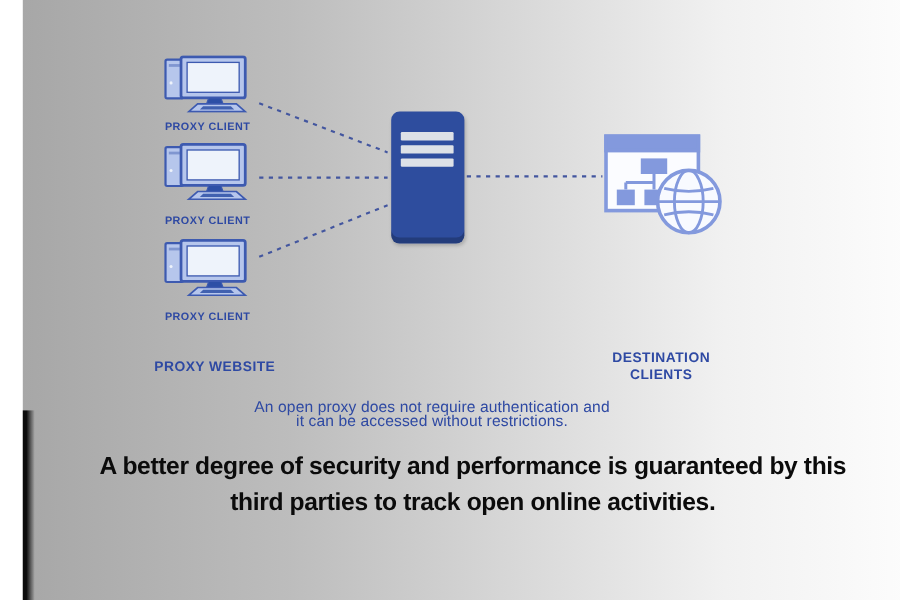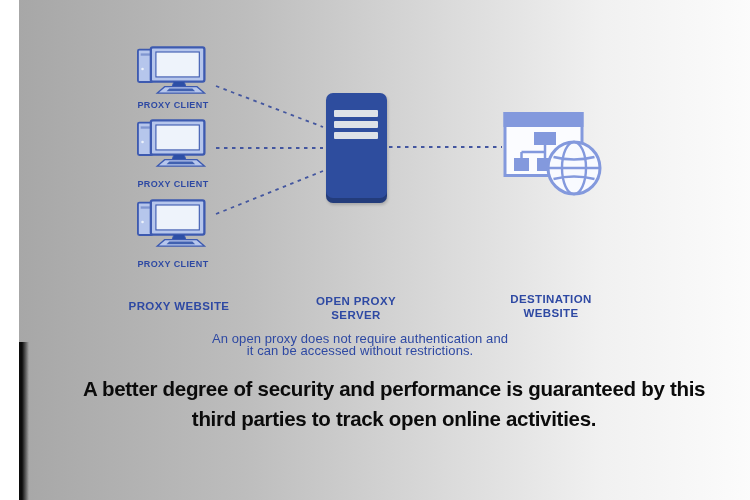--- a/index.html
+++ b/index.html
@@ -134,22 +134,21 @@
     <rect x="31" y="21" width="22" height="13" fill="#8399dd"></rect>
     <path d="M42,34 V47 M18.5,41 H42 M18.5,41 V47" fill="none" stroke="#8399dd" stroke-width="2.5"></path>
     <rect x="11" y="47" width="15" height="13" fill="#8399dd"></rect>
     <rect x="34" y="47" width="15" height="13" fill="#8399dd"></rect>
     <circle cx="71" cy="57" r="26" fill="#f8faff" stroke="#8399dd" stroke-width="3"></circle>
     <ellipse cx="71" cy="57" rx="12" ry="26" fill="none" stroke="#8399dd" stroke-width="2.4"></ellipse>
     <path d="M50.5,46 Q71,51 91.5,46 M45,57 H97 M50.5,68 Q71,63 91.5,68" fill="none" stroke="#8399dd" stroke-width="2.4"></path>
   </svg>
 
   <div class="group-label clients">PROXY WEBSITE</div>
-  <div class="group-label server-l">OPEN PROXY SERVER</div>
-  <div class="group-label dest">DESTINATION WEBSITE</div>
+  <div class="group-label dest">DESTINATION CLIENTS</div>
 
   <div class="caption">An open proxy does not require authentication and it can be accessed without restrictions.</div>
 
   <div class="bottom-text">
     <div class="line">A better degree of security and performance is guaranteed by this</div>
     <div class="line">third parties to track open online activities.</div>
   </div>
 
   <div class="edge-shadow"></div>
 </div>

